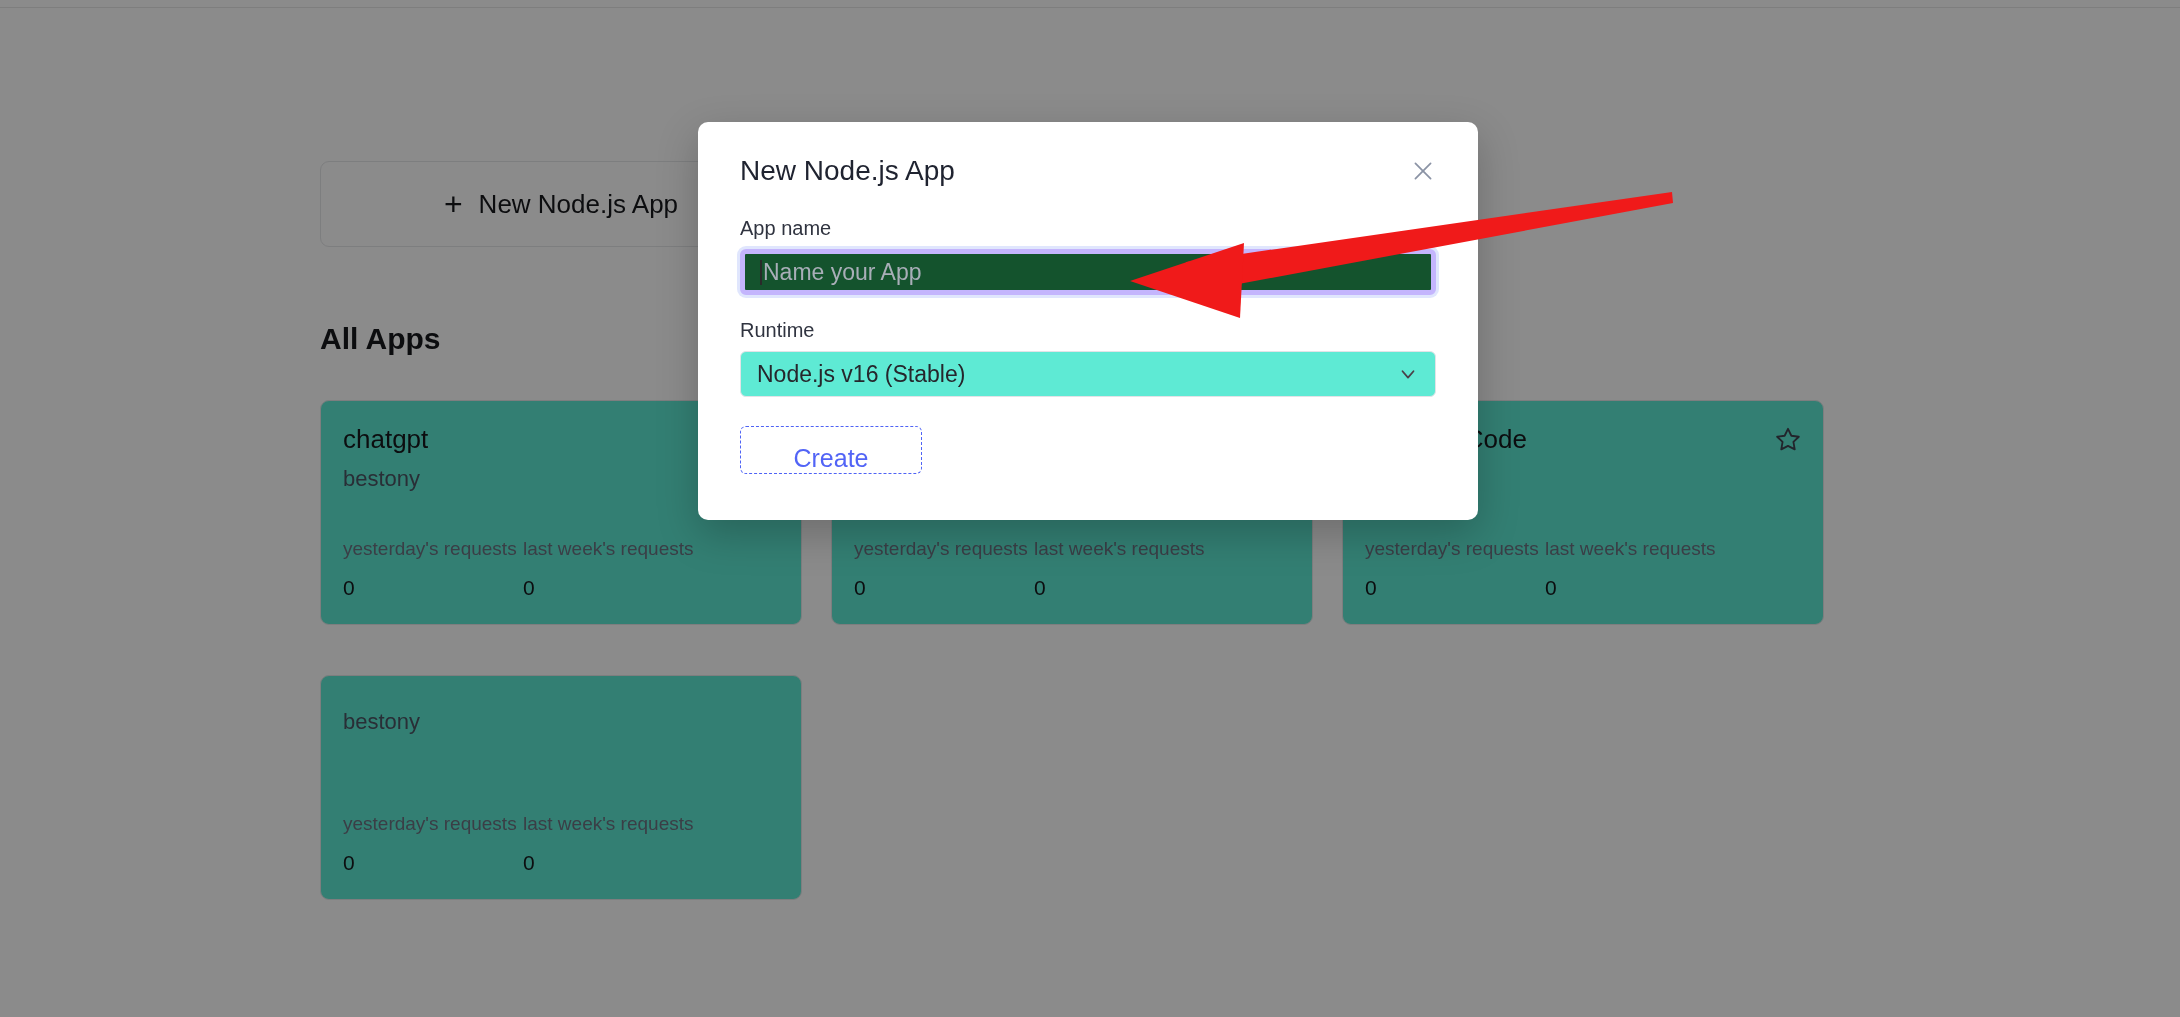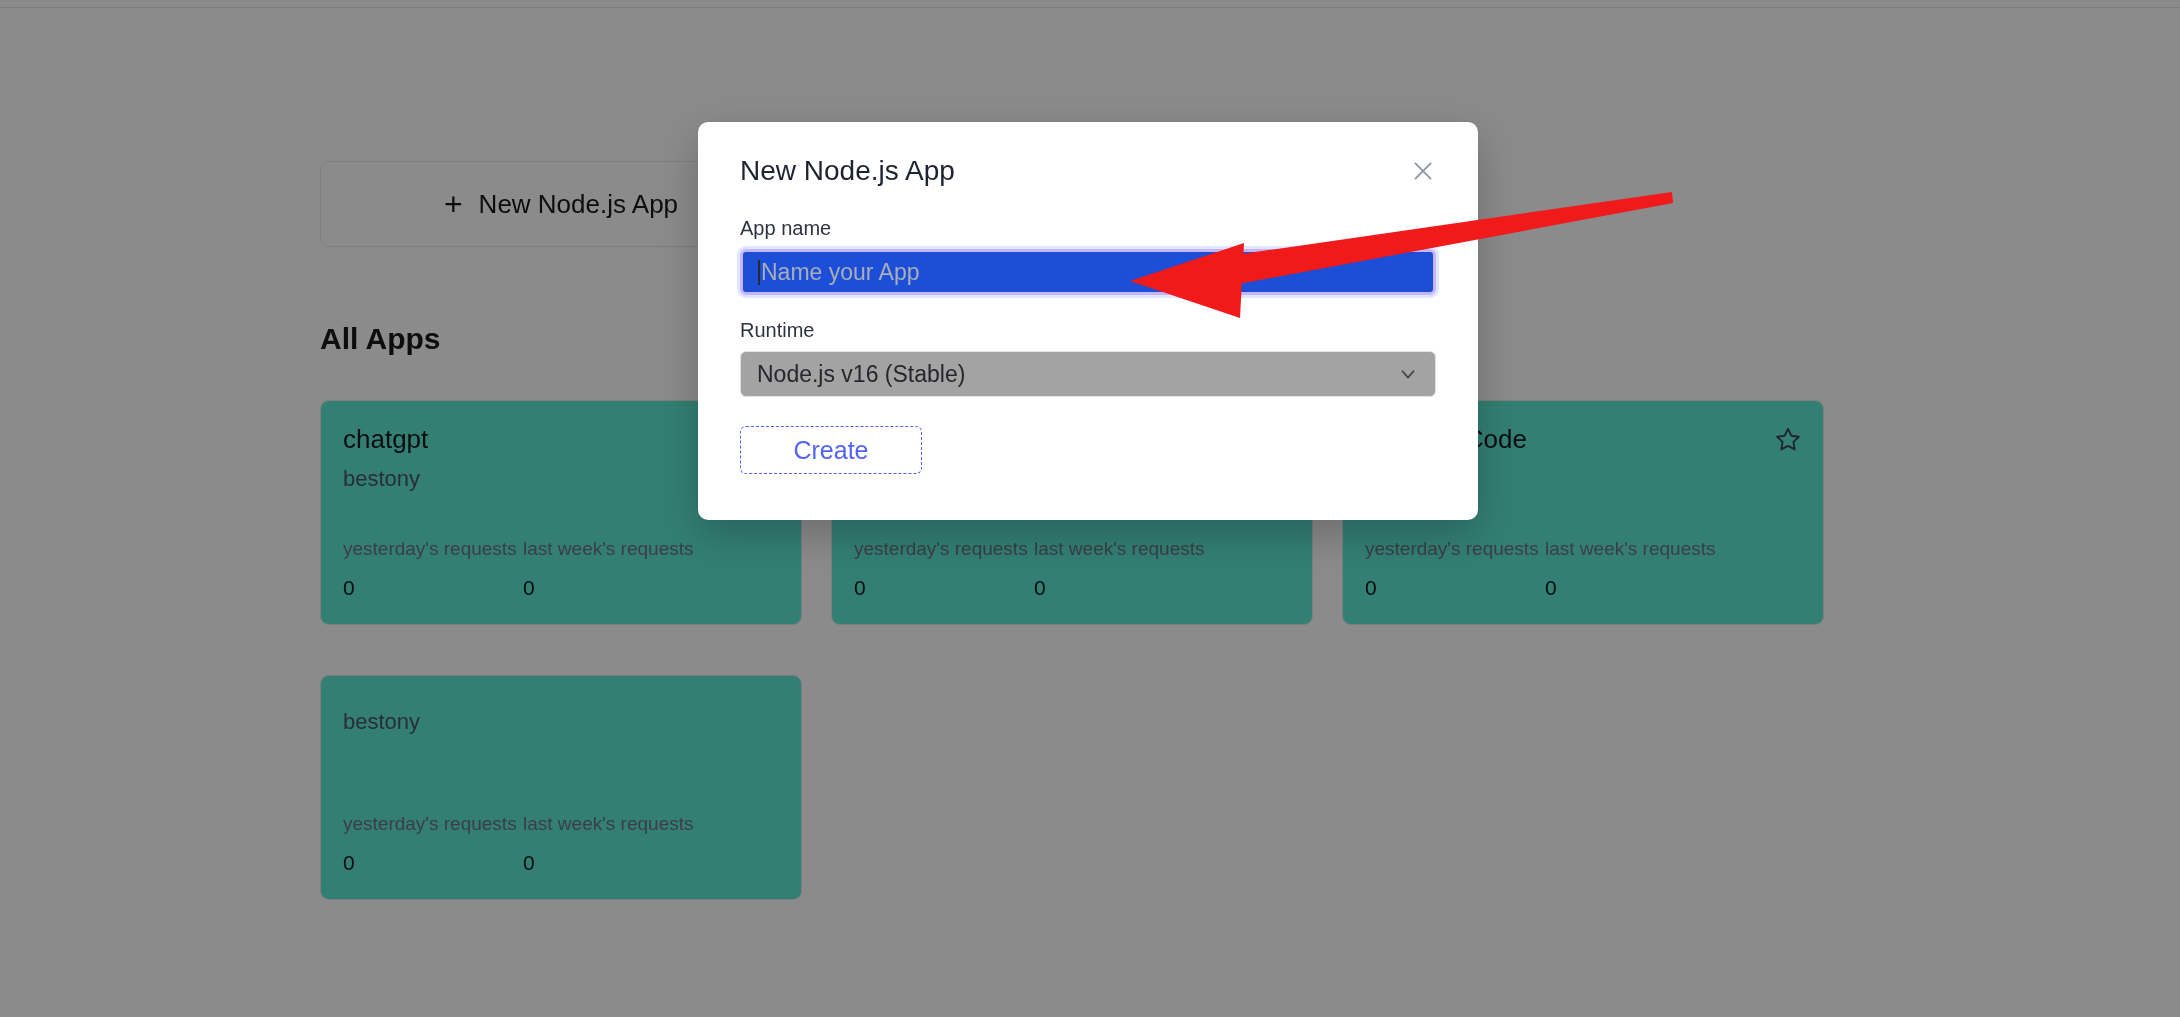--- a/index.html
+++ b/index.html
@@ -193,23 +193,23 @@
     color: #303440;
     line-height: 24px;
   }
   .field-label.app-name { margin-top: 28px; }
   .field-label.runtime { margin-top: 23px; }
 
   .text-input {
     margin-top: 9px;
     width: 100%;
     height: 46px;
-    border: 3px solid #c4b5fd;
+    border: 5px solid #c4b5fd;
     border-radius: 6px;
-    background: #1d4ed8;
+    background: #14532d;
     box-shadow: 0 0 0 3px rgba(100,130,245,0.20);
     display: flex;
     align-items: center;
     padding: 0 15px;
     cursor: text;
   }
   .caret {
     width: 2px;
     height: 25px;
     background: #2a2a2a;
@@ -221,21 +221,21 @@
     line-height: 27px;
     margin-left: 1px;
   }
 
   .select-box {
     margin-top: 9px;
     width: 100%;
     height: 46px;
     border: 1px solid #e2e3e7;
     border-radius: 6px;
-    background: #a3a3a3;
+    background: #5eead4;
     display: flex;
     align-items: center;
     justify-content: space-between;
     padding: 0 16px;
     cursor: pointer;
   }
   .select-value {
     font-size: 23px;
     color: #26262c;
     line-height: 27px;
@@ -243,21 +243,21 @@
   .chevron-icon { width: 22px; height: 22px; flex: none; }
 
   .create-button {
     margin-top: 29px;
     width: 182px;
     height: 48px;
     border: 1px dashed #4f63f5;
     border-radius: 6px;
     background: #ffffff;
     display: flex;
-    align-items: center;
+    align-items: flex-end;
     justify-content: center;
     cursor: pointer;
   }
   .create-button .btn-label {
     font-size: 25px;
     color: #5264f6;
     line-height: 29px;
   }
 
   

